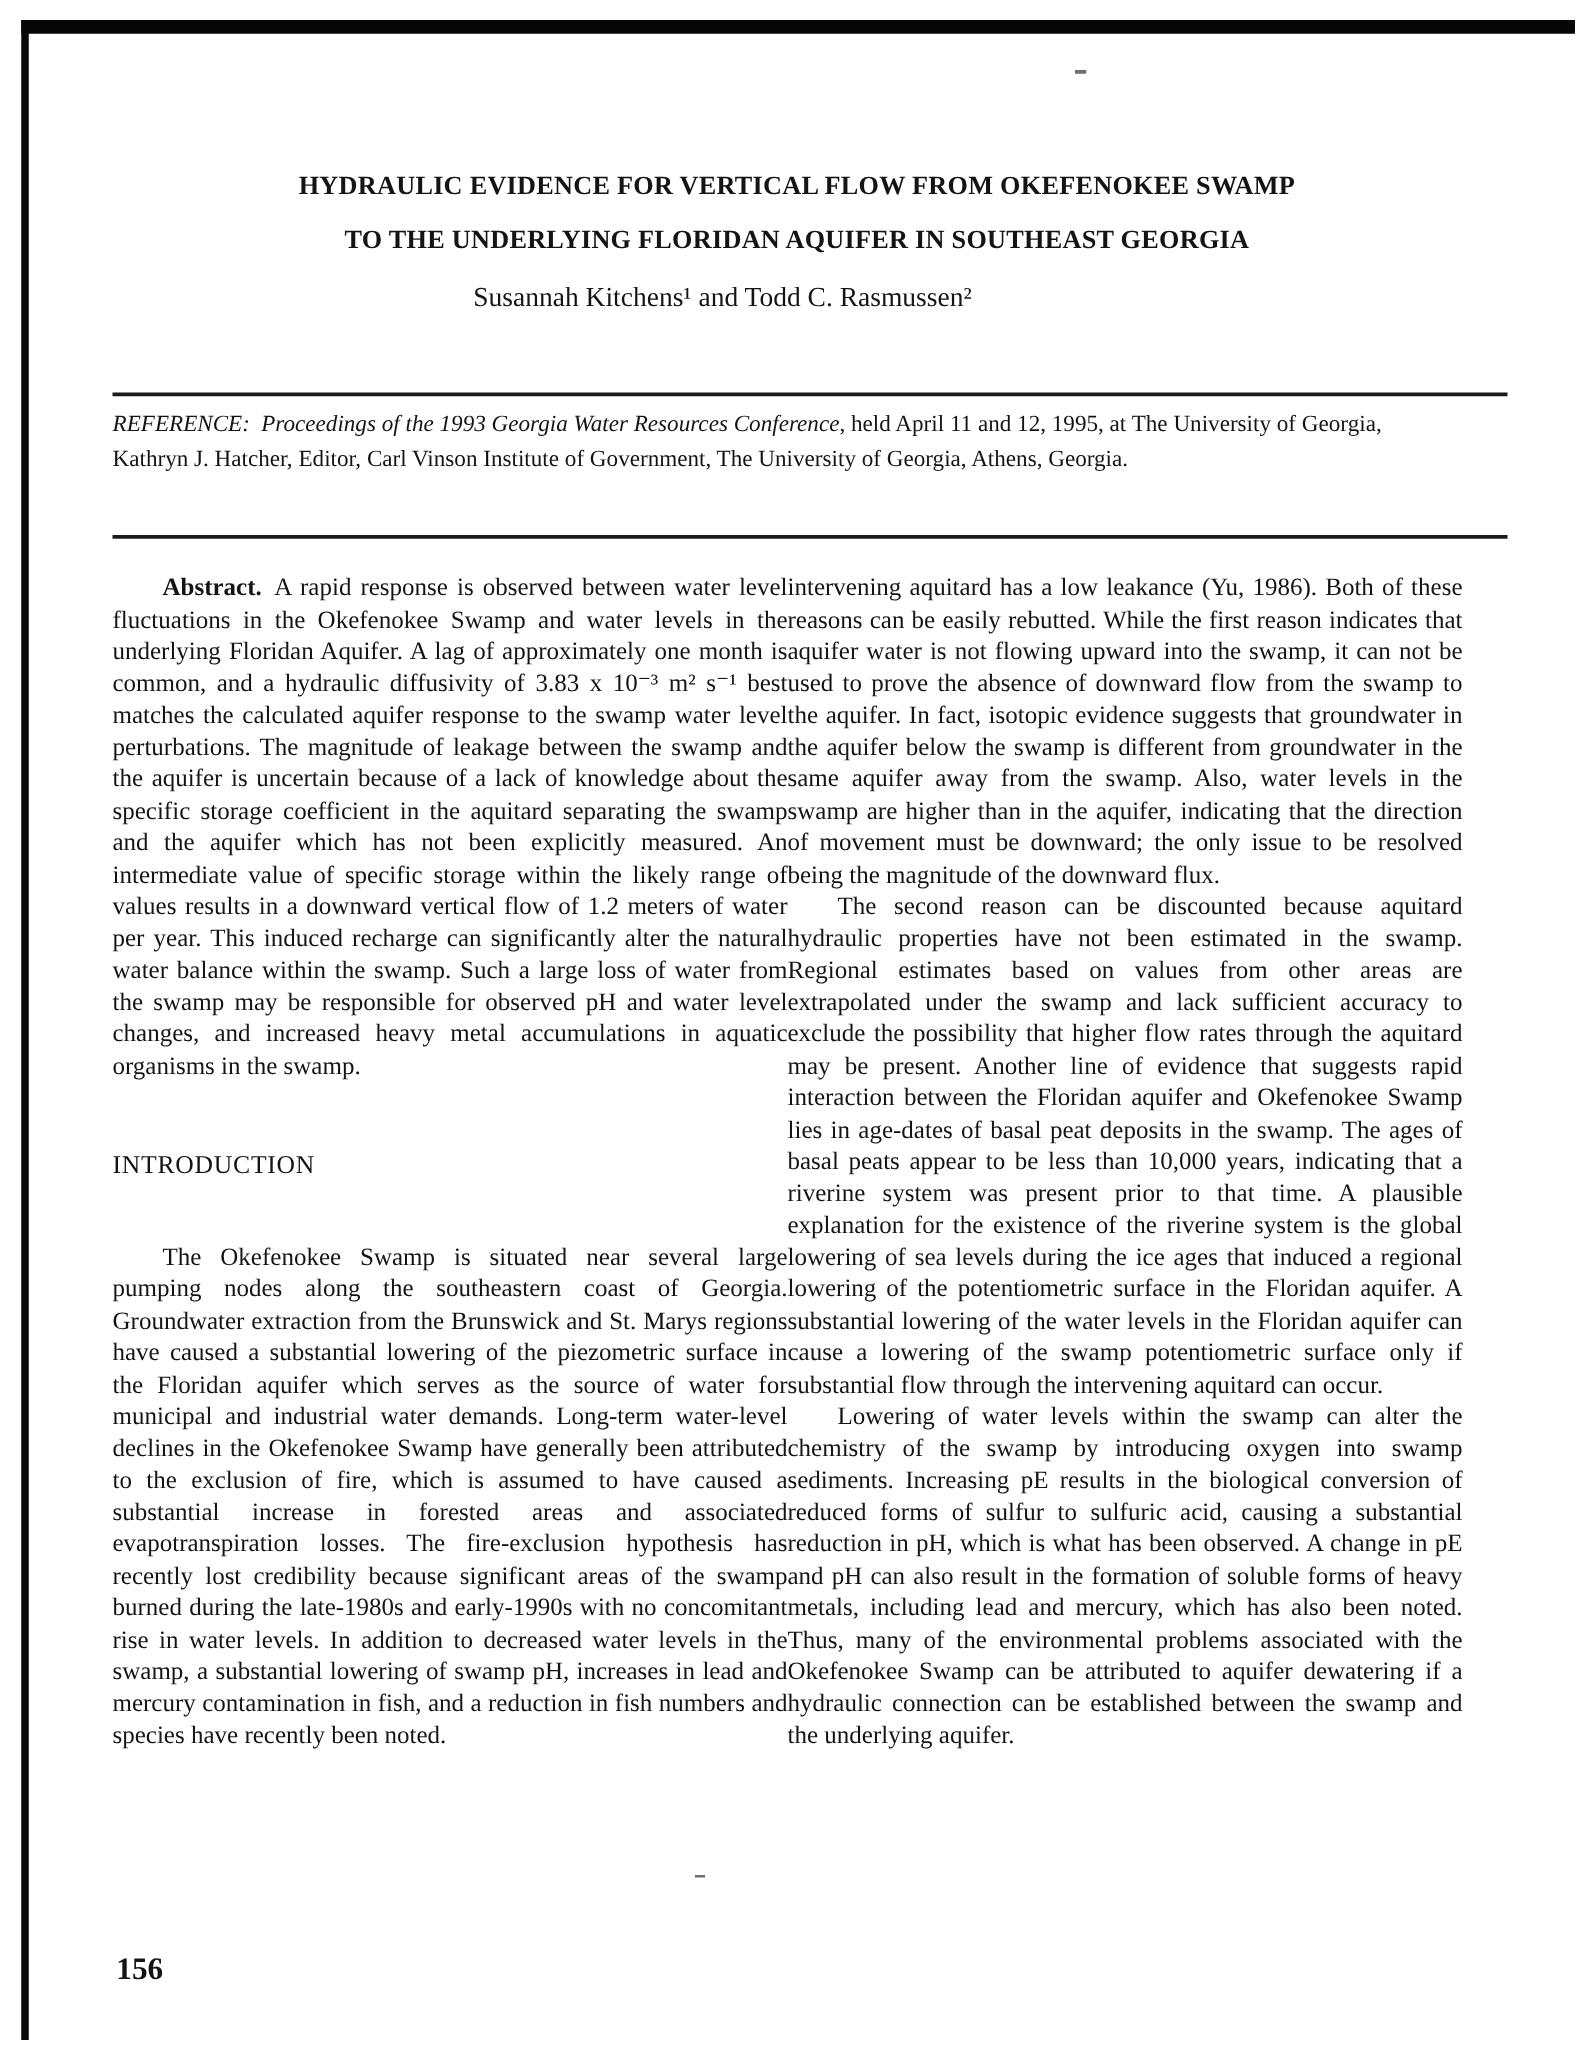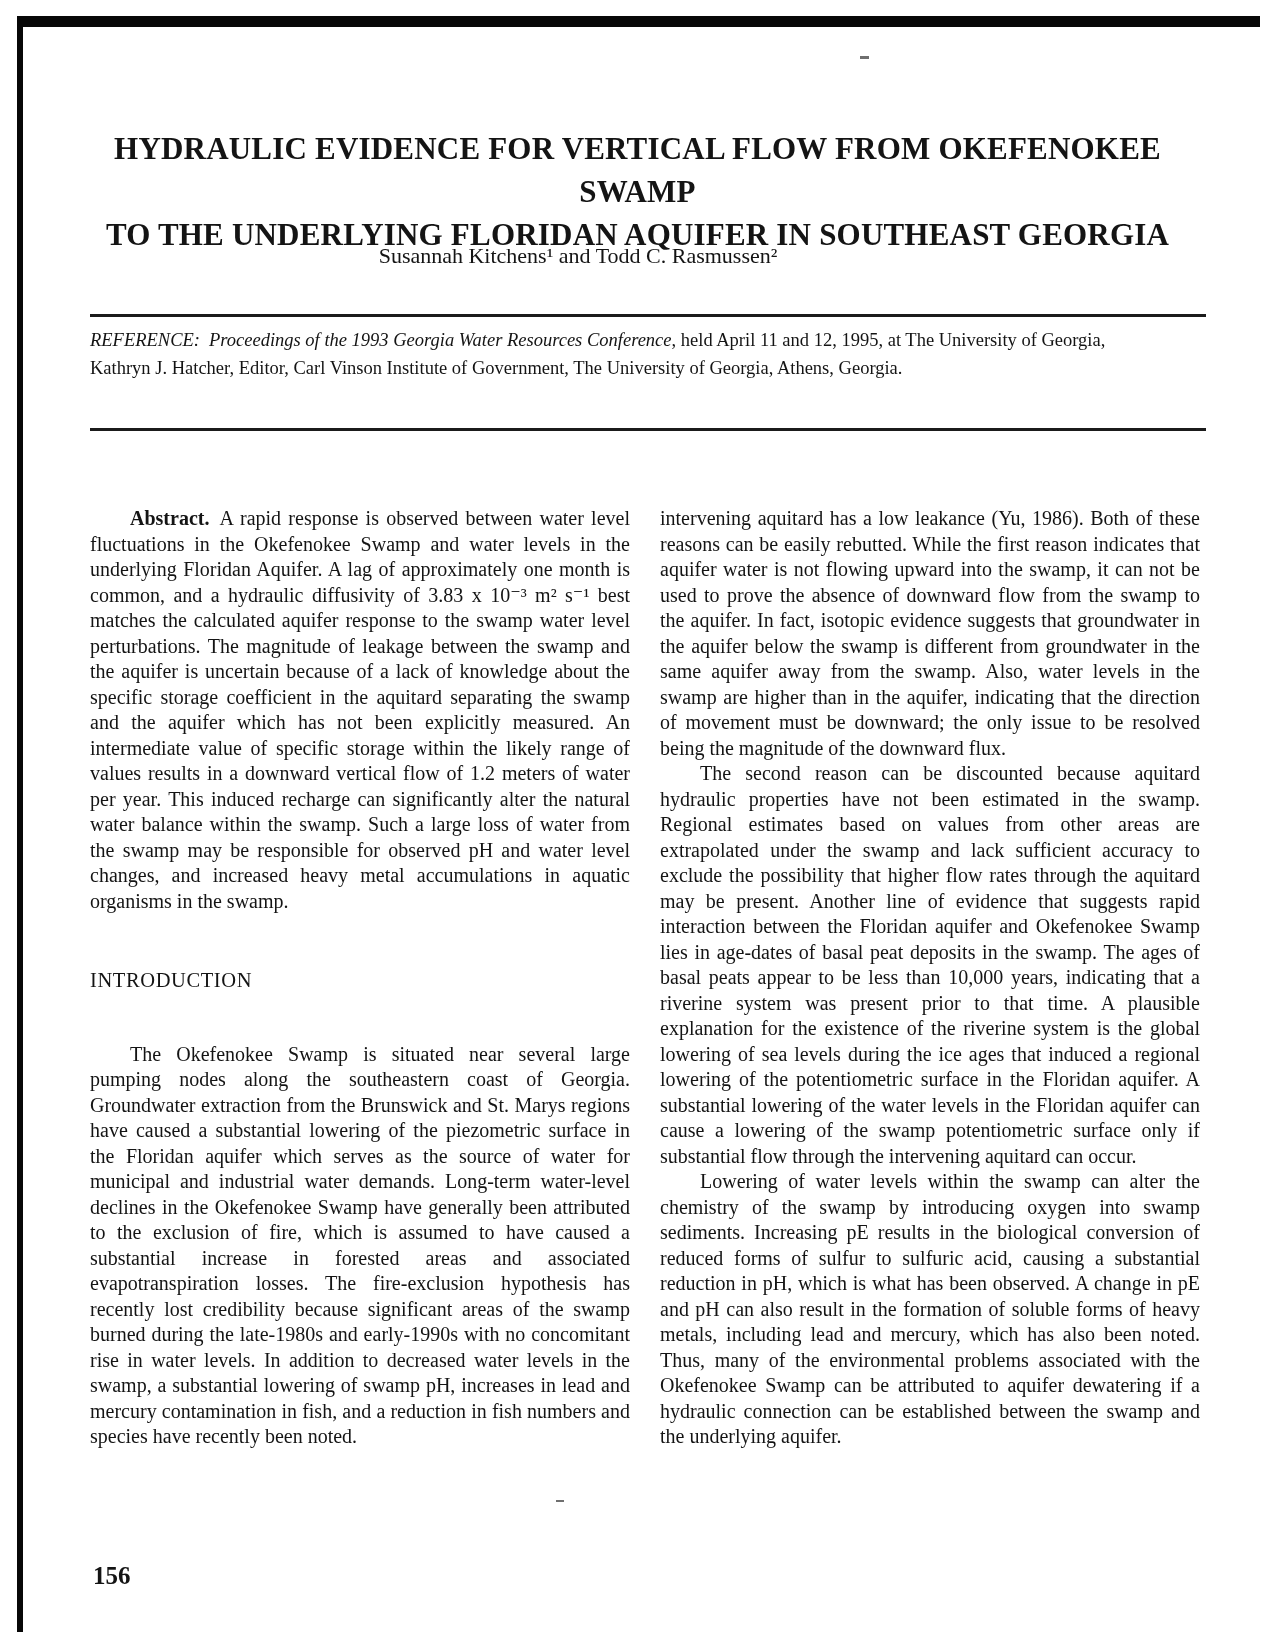--- a/index.html
+++ b/index.html
@@ -20,26 +20,26 @@
     width: 6px; height: 1616px; background: #070707;
   }
   .artifact { position: absolute; background: #6f6f6f; }
   .artifact.a1 { left: 860px; top: 56px; width: 9px; height: 3px; }
   .artifact.a2 { left: 556px; top: 1500px; width: 8px; height: 2px; }
 
   .title-block {
     position: absolute; left: 60px; top: 127px; width: 1155px;
     text-align: center;
     font-weight: 700;
-    font-size: 31px;
+    font-size: 21px;
     line-height: 43px;
     letter-spacing: 0.2px;
   }
   .authors-byline {
-    position: absolute; left: 0; top: 243px; width: 1156px;
+    position: absolute; left: 0; top: 225px; width: 1156px;
     text-align: center;
     font-size: 22px;
   }
 
   .rule {
     position: absolute; left: 90px; width: 1116px; height: 3px;
     background: #1b1b1b;
   }
   .rule.top { top: 314px; }
   .rule.bottom { top: 428px; }
@@ -49,21 +49,21 @@
     font-size: 18.5px;
     line-height: 27.5px;
     text-align: left;
   }
   .byline-block p { margin: 0; }
   .note-label { font-style: italic; margin-right: 9px; }
   .conf-title { font-style: italic; }
 
   .main-columns {
     position: absolute; left: 90px; top: 458px; width: 1110px;
-    display: flex; gap: 30px; margin-top: 48px;
+    display: flex; 
   }
   .col {
     width: 540px;
     font-size: 20px;
     line-height: 25.5px;
     text-align: justify;
   }
   .col p { margin: 0; }
   .indent { text-indent: 40px; }
   .abstract-label { font-weight: 700; margin-right: 10px; }

